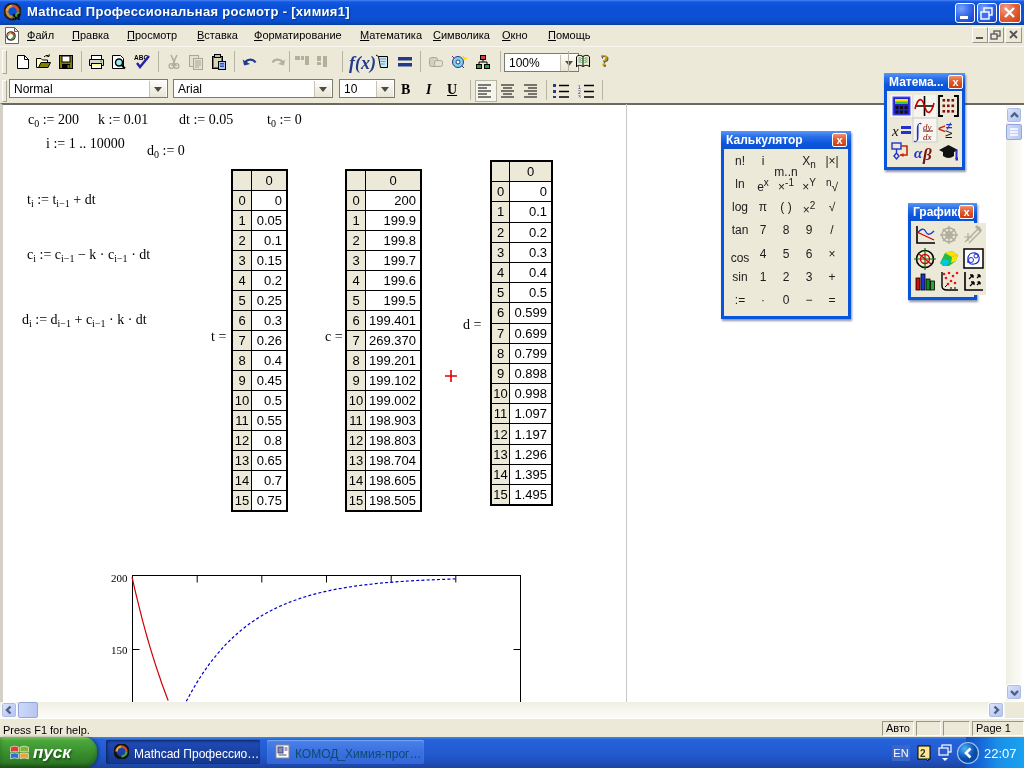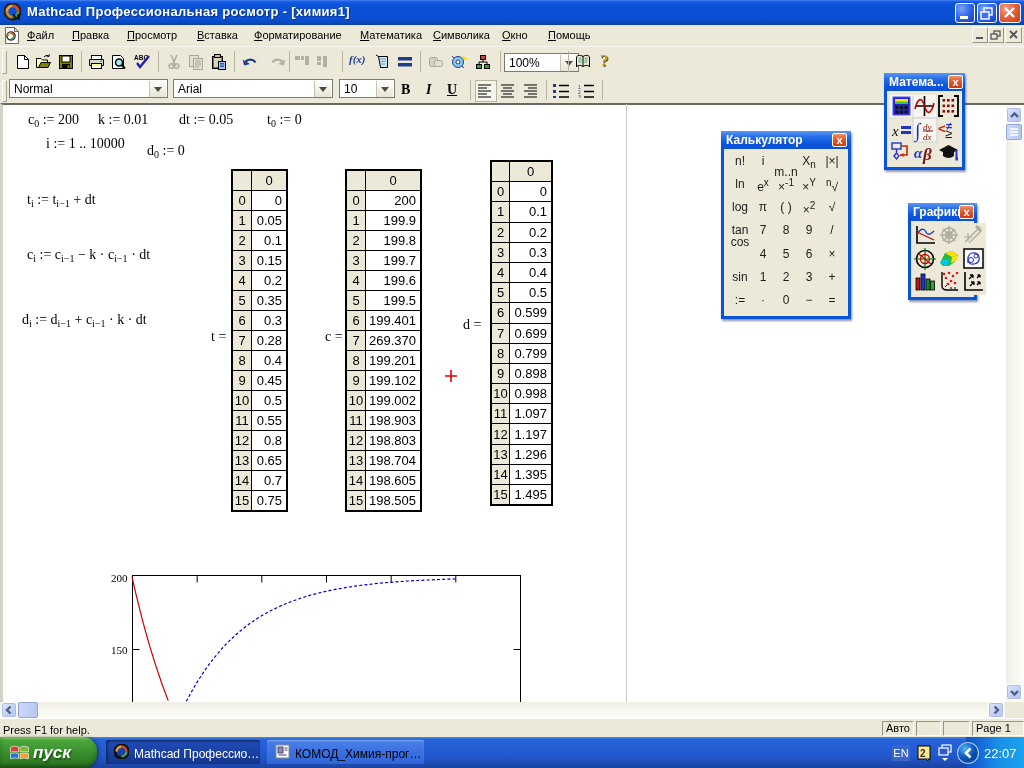--- a/index.html
+++ b/index.html
@@ -180,21 +180,21 @@
     <rect x="1" y="1" width="5" height="4" fill="#b4b09e"></rect>
     <rect x="7" y="1" width="3" height="4" fill="#b4b09e"></rect>
     <rect x="11" y="1" width="4" height="9" fill="#b4b09e"></rect>
   </svg>
 <svg class="abs" style="left:315px;top:55px" width="16" height="14">
     <rect x="2" y="1" width="4" height="5" fill="#b4b09e"></rect>
     <rect x="2" y="7" width="4" height="3" fill="#b4b09e"></rect>
     <rect x="8" y="1" width="4" height="11" fill="#b4b09e"></rect>
   </svg>
 <div class="abs tsep" style="left:342px;top:51px;height:21px"></div>
-<div class="abs" style="left:349px;top:53px;width:20px;height:18px;font-family:'Liberation Serif';font-style:italic;font-weight:bold;font-size:11px;color:#223a8c">f(x)</div>
+<div class="abs" style="left:349px;top:53px;width:20px;height:18px;font-family:'Liberation Serif';font-style:italic;font-weight:bold;font-size:18px;color:#223a8c">f(x)</div>
 <svg class="abs" style="left:375px;top:54px" width="16" height="16">
     <path d="M3.5 2.5 H12.5 V13.5 H5.5 Z" fill="#cce8f4" stroke="#000"></path>
     <path d="M5 5 h6 M5.5 7.5 h5 M6 10 h4" stroke="#6699bb"></path>
     <path d="M3.5 2.5 L1 1" stroke="#000"></path>
   </svg>
 <svg class="abs" style="left:397px;top:57px" width="16" height="10">
     <rect x="1" y="0" width="14" height="3.5" fill="#223a8c"></rect>
     <rect x="1" y="6" width="14" height="3.5" fill="#223a8c"></rect>
   </svg>
 <div class="abs tsep" style="left:420px;top:51px;height:21px"></div>
@@ -307,29 +307,29 @@
       <tr>
         <td class="idx">3</td>
         <td class="val">0.15</td>
       </tr>
       <tr>
         <td class="idx">4</td>
         <td class="val">0.2</td>
       </tr>
       <tr>
         <td class="idx">5</td>
-        <td class="val">0.35</td>
+        <td class="val">0.25</td>
       </tr>
       <tr>
         <td class="idx">6</td>
         <td class="val">0.3</td>
       </tr>
       <tr>
         <td class="idx">7</td>
-        <td class="val">0.28</td>
+        <td class="val">0.26</td>
       </tr>
       <tr>
         <td class="idx">8</td>
         <td class="val">0.4</td>
       </tr>
       <tr>
         <td class="idx">9</td>
         <td class="val">0.45</td>
       </tr>
       <tr>
@@ -558,21 +558,21 @@
  <path d="M1.5 8.5 A7 7 0 0 1 8.5 1.5 L8.5 4.3 A4.2 4.2 0 0 0 4.3 8.5 Z" fill="#e8a33d"></path>
  <path d="M8.5 1.5 A7 7 0 0 1 15.5 8.5 L12.7 8.5 A4.2 4.2 0 0 0 8.5 4.3 Z" fill="#d24d2a"></path>
  <path d="M15.5 8.5 A7 7 0 0 1 8.5 15.5 L8.5 12.7 A4.2 4.2 0 0 0 12.7 8.5 Z" fill="#4d9e4d"></path>
 </svg>
 <div class="abs" style="left:134px;top:747px;color:#fff;font-size:12px">Mathcad Профессио…</div>
 <svg class="abs" style="left:275px;top:744px" width="15" height="15">
     <rect x="1" y="1" width="13" height="13" fill="#fff" stroke="#888"></rect>
     <rect x="3" y="3" width="5" height="6" fill="#88b" stroke="#447"></rect>
     <path d="M9.5 4 h3 M9.5 6 h3 M3.5 11 h8" stroke="#447"></path>
   </svg>
-<div class="abs" style="left:295px;top:747px;color:#000000;font-size:12px">КОМОД_Химия-прог…</div>
+<div class="abs" style="left:295px;top:747px;color:#0c4a6e;font-size:12px">КОМОД_Химия-прог…</div>
 <div class="abs" id="tray"></div>
 <div class="abs" style="left:892px;top:745px;width:18px;height:16px;background:#3a66c8;color:#fff;font-size:11px;text-align:center;line-height:16px">EN</div>
 <svg class="abs" style="left:917px;top:745px" width="15" height="16">
     <rect x="1" y="1" width="12" height="13" fill="#ffe88c" stroke="#000"></rect>
     <text x="3" y="12" font-size="10" font-weight="bold" fill="#333">2</text>
     <path d="M9 14 l2 2 v-2" fill="#ffe88c" stroke="#000" stroke-width="0.8"></path>
   </svg>
 <svg class="abs" style="left:938px;top:744px" width="14" height="18">
     <rect x="4" y="1" width="9" height="7" fill="none" stroke="#fff" stroke-width="1.2"></rect>
     <rect x="1" y="4" width="9" height="7" fill="#2a5cd0" stroke="#fff" stroke-width="1.2"></rect>
@@ -683,21 +683,21 @@
     <div class="palcell" style="left:5px;top:53px;width:28px">log</div>
     <div class="palcell" style="left:28px;top:53px;width:28px">π</div>
     <div class="palcell" style="left:51px;top:53px;width:28px">( )</div>
     <div class="palcell" style="left:74px;top:53px;width:28px">×<sup>2</sup></div>
     <div class="palcell" style="left:97px;top:53px;width:28px">√</div>
     <div class="palcell" style="left:5px;top:76px;width:28px">tan</div>
     <div class="palcell" style="left:28px;top:76px;width:28px">7</div>
     <div class="palcell" style="left:51px;top:76px;width:28px">8</div>
     <div class="palcell" style="left:74px;top:76px;width:28px">9</div>
     <div class="palcell" style="left:97px;top:76px;width:28px">/</div>
-    <div class="palcell" style="left:5px;top:88px;width:28px">cos</div>
+    <div class="palcell" style="left:5px;top:104px;width:28px">cos</div>
     <div class="palcell" style="left:28px;top:100px;width:28px">4</div>
     <div class="palcell" style="left:51px;top:100px;width:28px">5</div>
     <div class="palcell" style="left:74px;top:100px;width:28px">6</div>
     <div class="palcell" style="left:97px;top:100px;width:28px">×</div>
     <div class="palcell" style="left:5px;top:123px;width:28px">sin</div>
     <div class="palcell" style="left:28px;top:123px;width:28px">1</div>
     <div class="palcell" style="left:51px;top:123px;width:28px">2</div>
     <div class="palcell" style="left:74px;top:123px;width:28px">3</div>
     <div class="palcell" style="left:97px;top:123px;width:28px">+</div>
     <div class="palcell" style="left:5px;top:146px;width:28px">:=</div>

